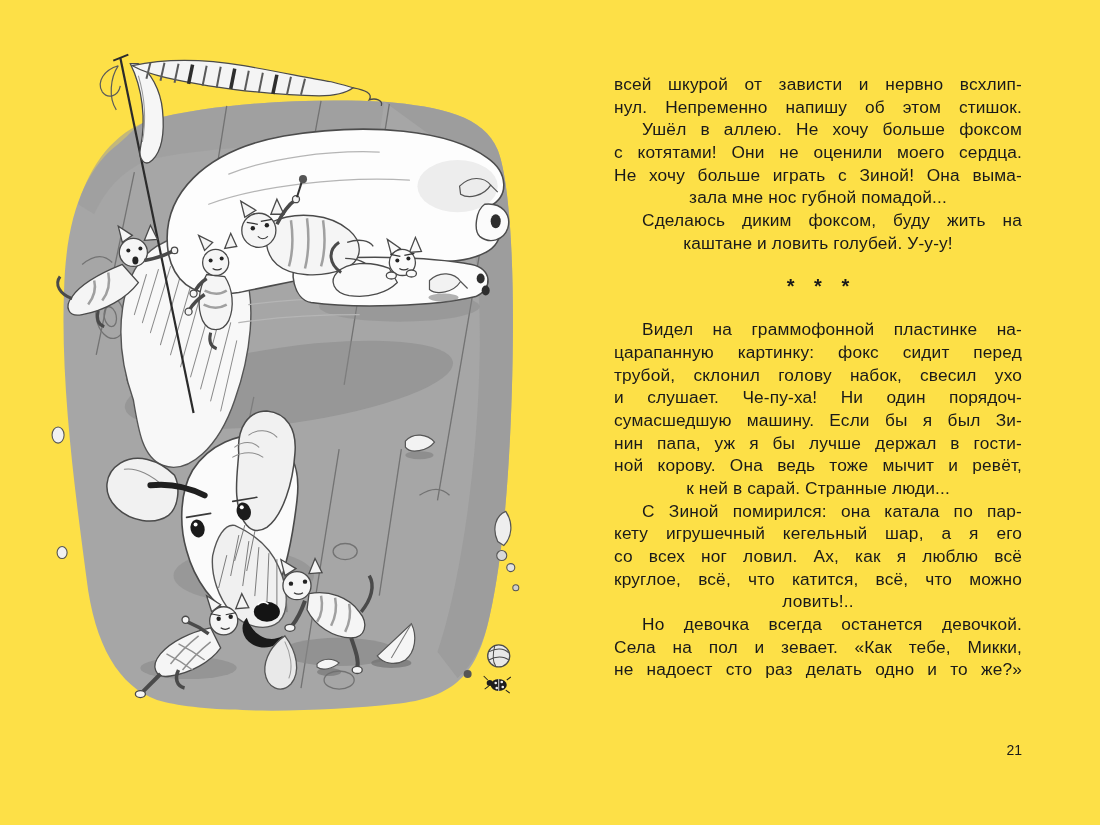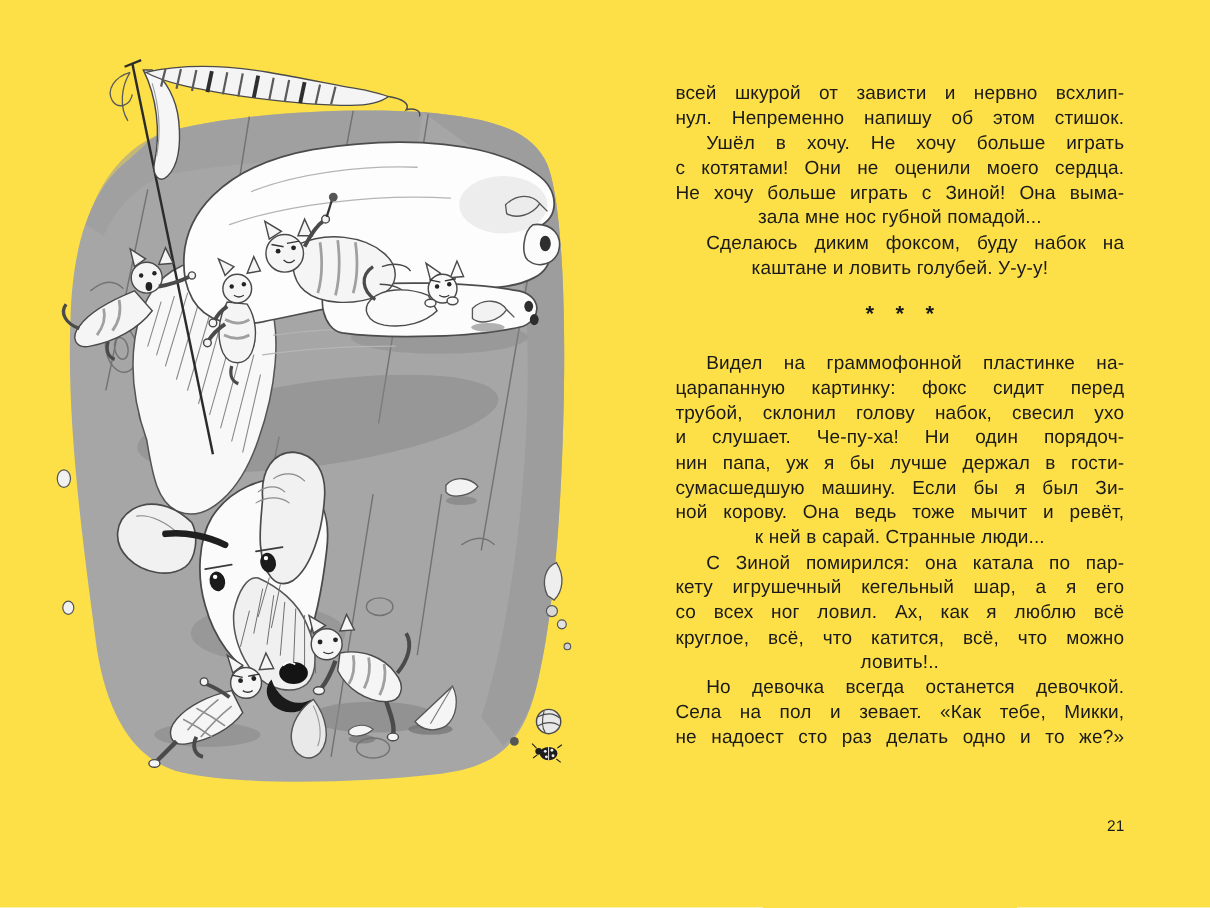--- a/index.html
+++ b/index.html
@@ -328,33 +328,33 @@
           <circle cx="463" cy="631" r="1.3" fill="#f0f0f0"></circle>
           <path d="M448,624 L444,620 M449,630 L445,633 M466,634 L470,637 M467,624 L471,621" stroke="#1e1e1e" stroke-width="1"></path>
         </g>
       </g>
     </svg>
   </div>
 
   <div class="text-column" id="text-col">
       <div class="line fill">всей шкурой от зависти и нервно всхлип-</div>
       <div class="line fill">нул. Непременно напишу об этом стишок.</div>
-      <div class="line fill indent">Ушёл в хочу. Не хочу больше играть</div>
+      <div class="line fill indent">Ушёл в аллею. Не хочу больше фоксом</div>
       <div class="line fill">с котятами! Они не оценили моего сердца.</div>
       <div class="line fill">Не хочу больше играть с Зиной! Она выма-</div>
       <div class="line">зала мне нос губной помадой...</div>
-      <div class="line fill indent">Сделаюсь диким фоксом, буду набок на</div>
+      <div class="line fill indent">Сделаюсь диким фоксом, буду жить на</div>
       <div class="line">каштане и ловить голубей. У-у-у!</div>
       <div class="separator">* * *</div>
       <div class="line fill indent">Видел на граммофонной пластинке на-</div>
       <div class="line fill">царапанную картинку: фокс сидит перед</div>
       <div class="line fill">трубой, склонил голову набок, свесил ухо</div>
       <div class="line fill">и слушает. Че-пу-ха! Ни один порядоч-</div>
+      <div class="line fill">сумасшедшую машину. Если бы я был Зи-</div>
       <div class="line fill">нин папа, уж я бы лучше держал в гости-</div>
-      <div class="line fill">сумасшедшую машину. Если бы я был Зи-</div>
       <div class="line fill">ной корову. Она ведь тоже мычит и ревёт,</div>
       <div class="line">к ней в сарай. Странные люди...</div>
       <div class="line fill indent">С Зиной помирился: она катала по пар-</div>
       <div class="line fill">кету игрушечный кегельный шар, а я его</div>
       <div class="line fill">со всех ног ловил. Ах, как я люблю всё</div>
       <div class="line fill">круглое, всё, что катится, всё, что можно</div>
       <div class="line">ловить!..</div>
       <div class="line fill indent">Но девочка всегда останется девочкой.</div>
       <div class="line fill">Села на пол и зевает. «Как тебе, Микки,</div>
       <div class="line fill">не надоест сто раз делать одно и то же?»</div>

